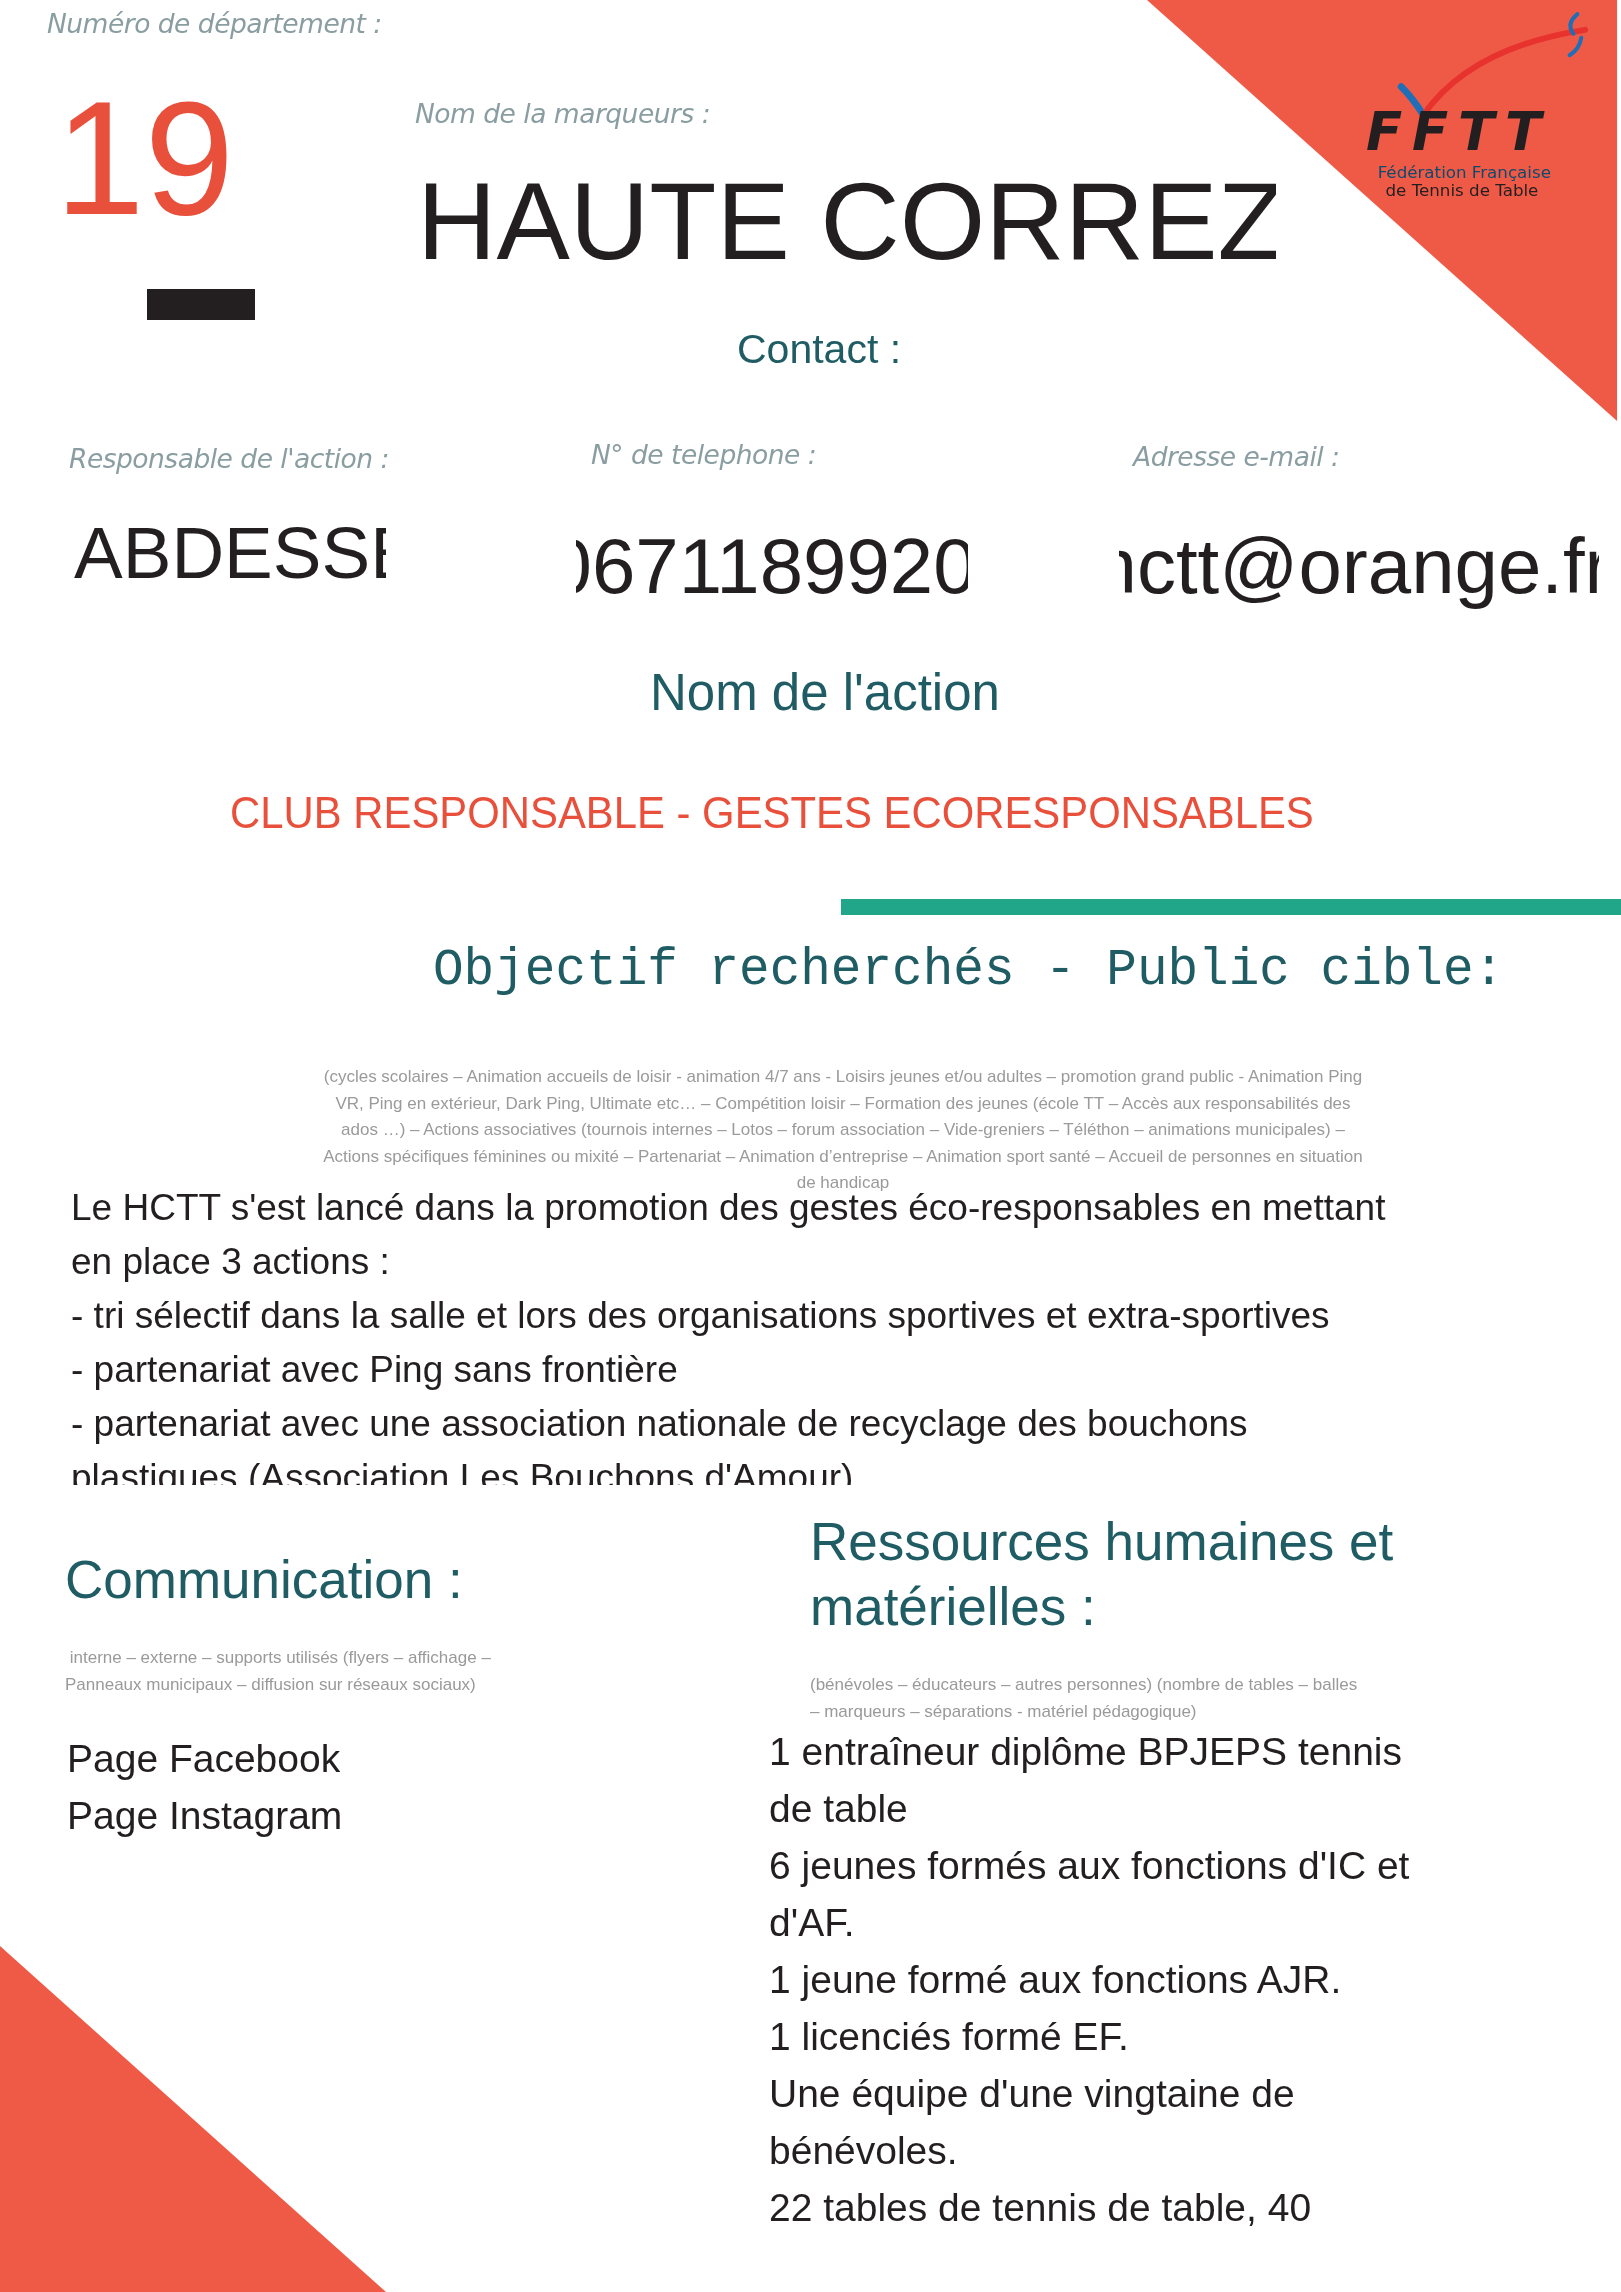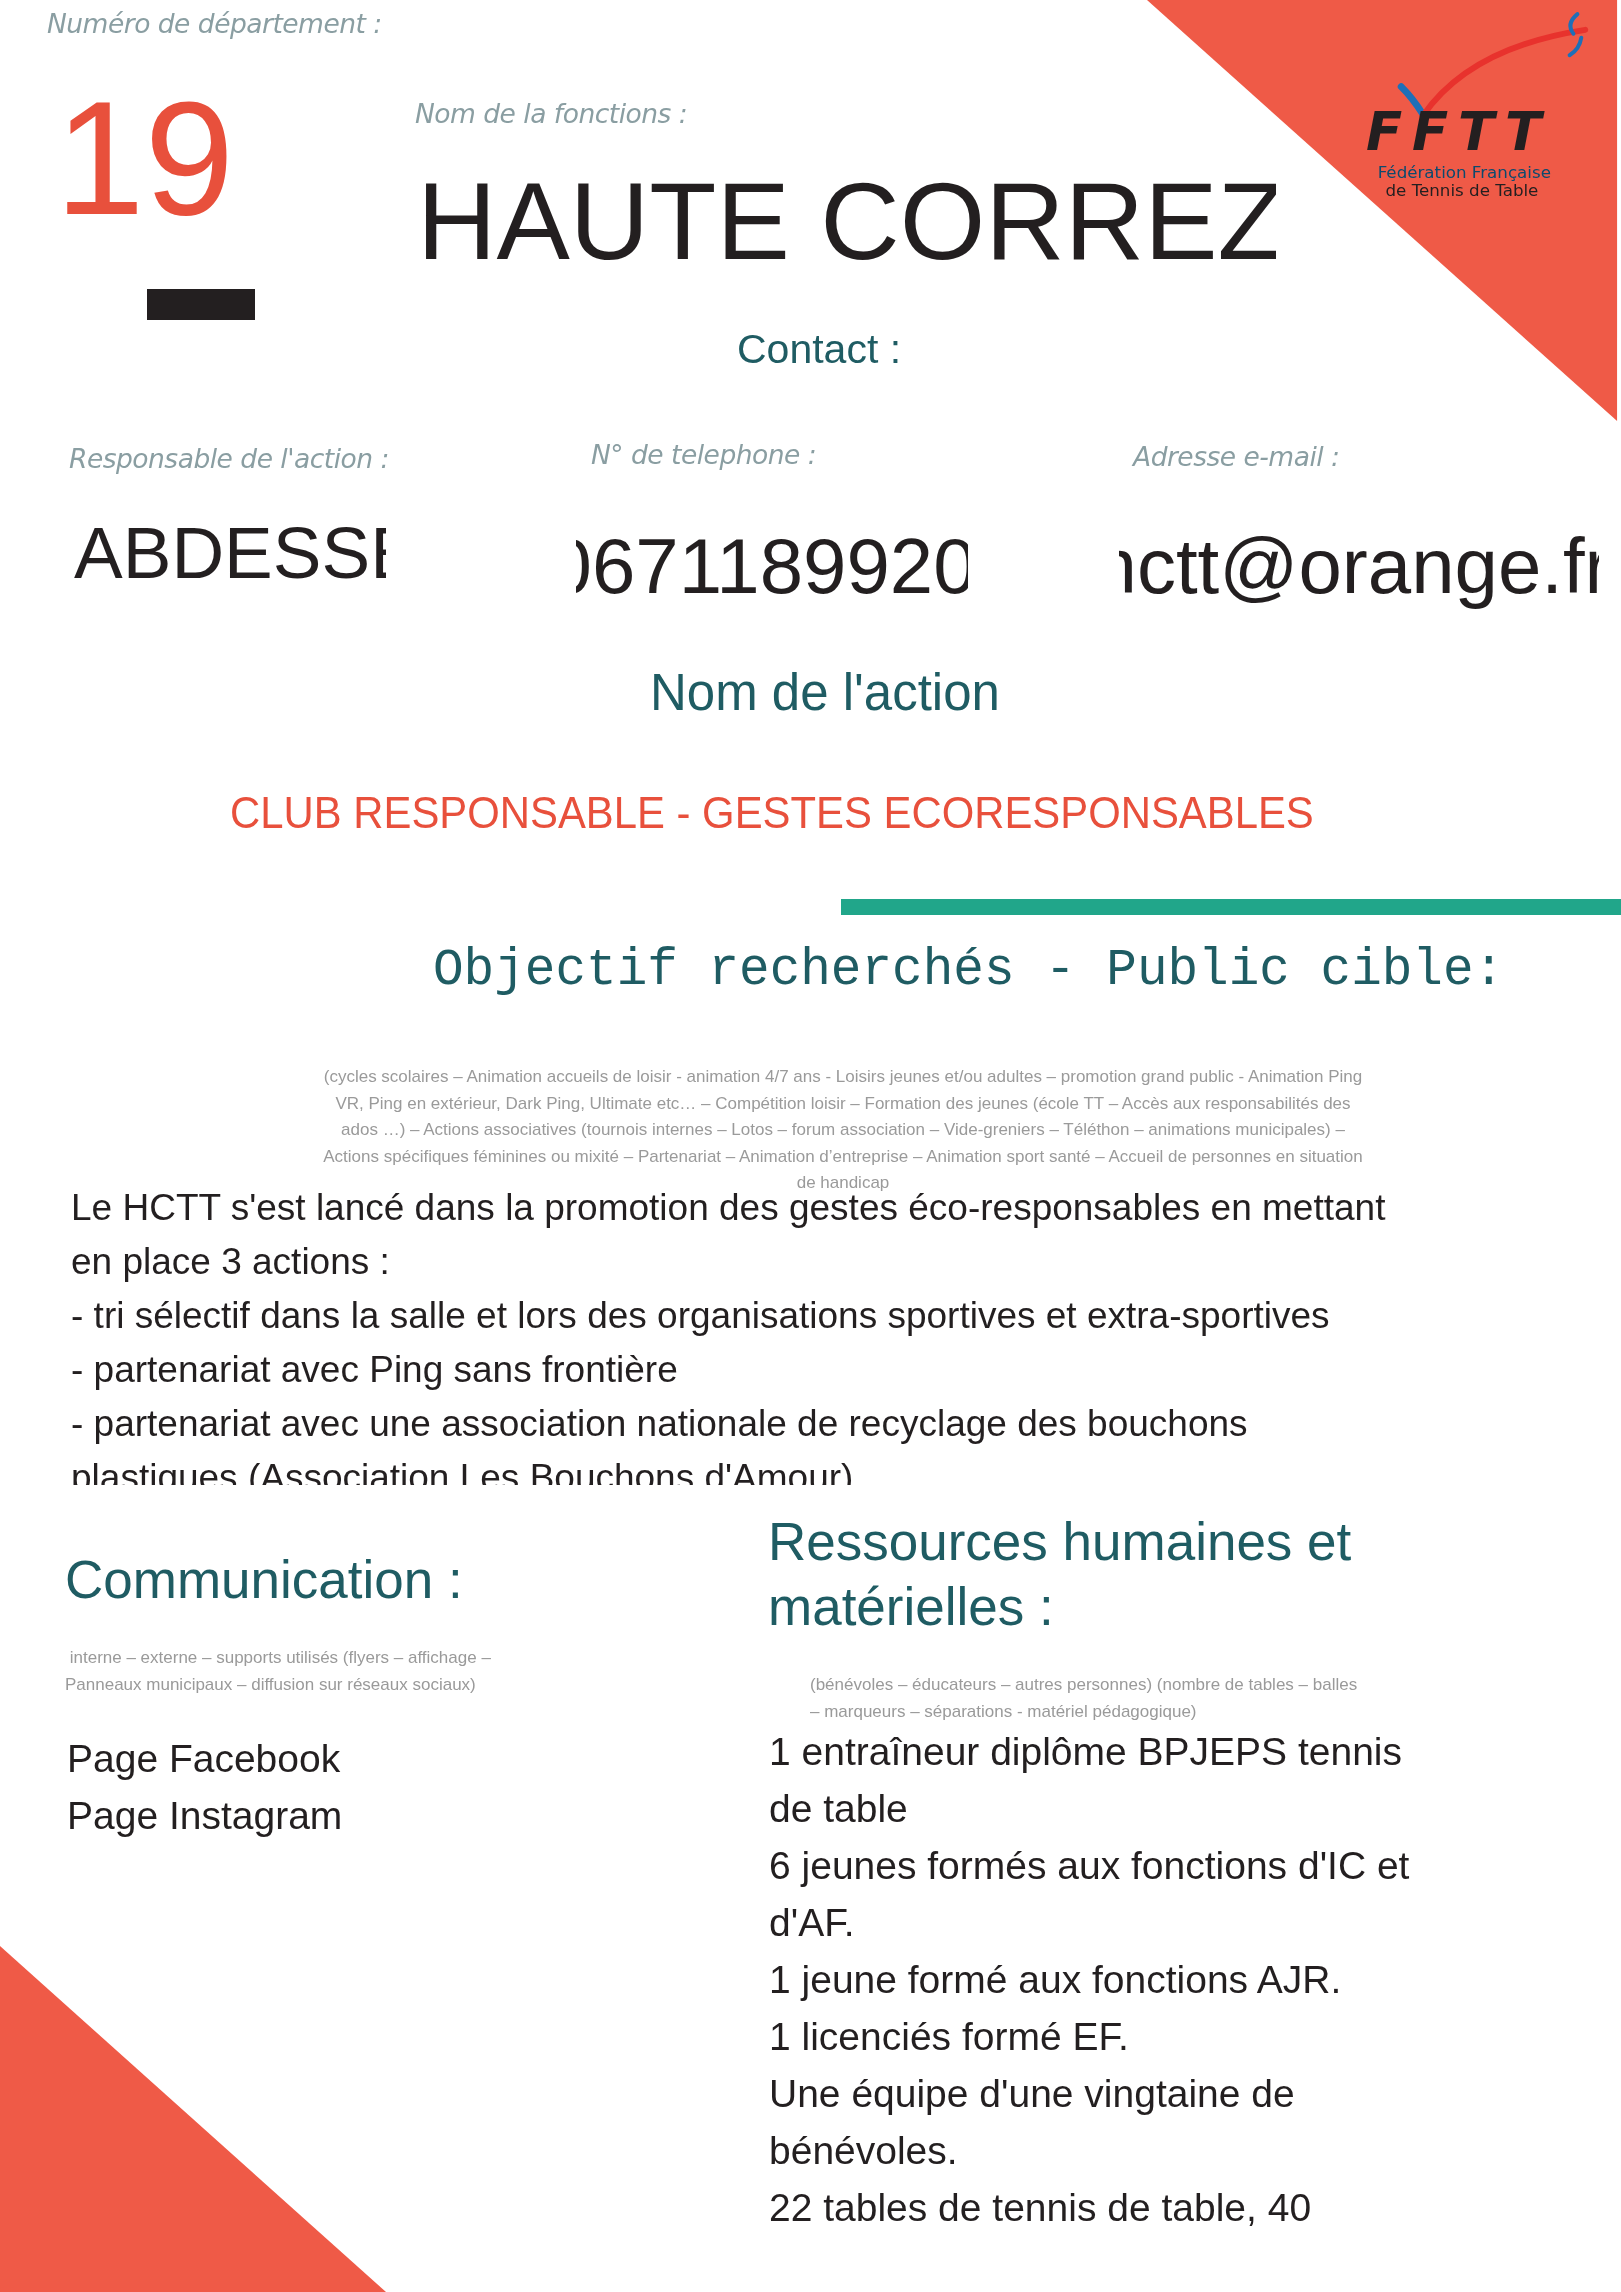--- a/index.html
+++ b/index.html
@@ -33,21 +33,21 @@
   </svg>
   <div style="position:absolute; left:3.9px; top:94px; font-family:'DejaVu Sans', sans-serif; font-weight:bold; font-size:53px; letter-spacing:9.8px; color:#231f20; font-style:italic; line-height:59px;">FFTT</div>
   <div style="position:absolute; left:15.7px; top:155px; font-family:'DejaVu Sans', sans-serif; font-size:16.7px; color:#0c4a6e; line-height:19.6px;">Fédération Française</div>
   <div style="position:absolute; left:23.5px; top:173px; font-family:'DejaVu Sans', sans-serif; font-size:16.7px; color:#231f20; line-height:19.6px;">de Tennis de Table</div>
 </div>
 
 <div class="abs label-it" style="left:47px; top:7.8px;">Numéro de département :</div>
 <div class="abs red" style="left:55px; top:78px; font-size:161px; line-height:161px;">19</div>
 <div class="abs" style="left:147px; top:289px; width:108px; height:31px; background:#231f20;"></div>
 
-<div class="abs label-it" style="left:415px; top:98px;">Nom de la fonctions :</div>
+<div class="abs label-it" style="left:415px; top:98px;">Nom de la marqueurs :</div>
 <div class="abs dark clip" style="left:417px; top:162px; width:859px; font-size:110px; line-height:118px;">HAUTE CORREZE</div>
 
 <div class="abs teal" style="left:737px; top:326px; font-size:41px; line-height:47px;">Contact :</div>
 
 <div class="abs label-it" style="left:69px; top:443px;">Responsable de l'action :</div>
 <div class="abs dark clip" style="left:74px; top:512px; width:312px; font-size:73px; line-height:82px;">ABDESSE</div>
 
 <div class="abs label-it" style="left:591px; top:439px;">N° de telephone :</div>
 <div class="abs dark clip" style="left:576px; top:523px; width:392px; height:86px; font-size:78px; line-height:86px;">
   <span style="position:relative; left:-27.4px;">0671189920</span>
@@ -83,21 +83,21 @@
 <div class="abs teal" style="left:65px; top:1549px; font-size:53px; line-height:61px;">Communication :</div>
 <div class="abs grey-small" style="left:65px; top:1619px; width:588px;">
   <div style="white-space:pre;"> interne – externe – supports utilisés (flyers – affichage –</div>
   <div>Panneaux municipaux – diffusion sur réseaux sociaux)</div>
 </div>
 <div class="abs dark" style="left:55px; top:1730px; font-size:39px; line-height:57px;margin-left:12px;">
   <div>Page Facebook</div>
   <div>Page Instagram</div>
 </div>
 
-<div class="abs teal" style="left:768px; top:1509px; font-size:53px; line-height:65px;">
+<div class="abs teal" style="left:810px; top:1509px; font-size:53px; line-height:65px;">
   <div>Ressources humaines et</div>
   <div>matérielles :</div>
 </div>
 <div class="abs grey-small" style="left:810px; top:1646px; width:706px;">
   <div>(bénévoles – éducateurs – autres personnes) (nombre de tables – balles</div>
   <div>– marqueurs – séparations - matériel pédagogique)</div>
 </div>
 <div class="abs dark" style="left:769px; top:1723px; width:706px; font-size:39px; line-height:57px;">
   <div>1 entraîneur diplôme BPJEPS tennis</div>
   <div>de table</div>

